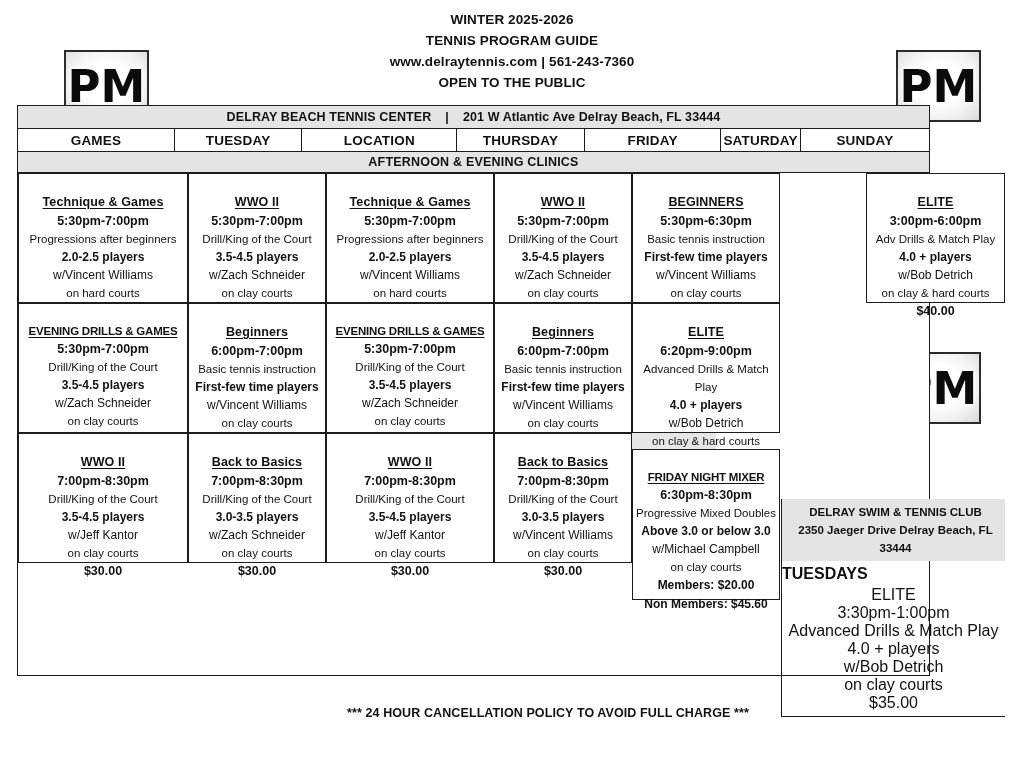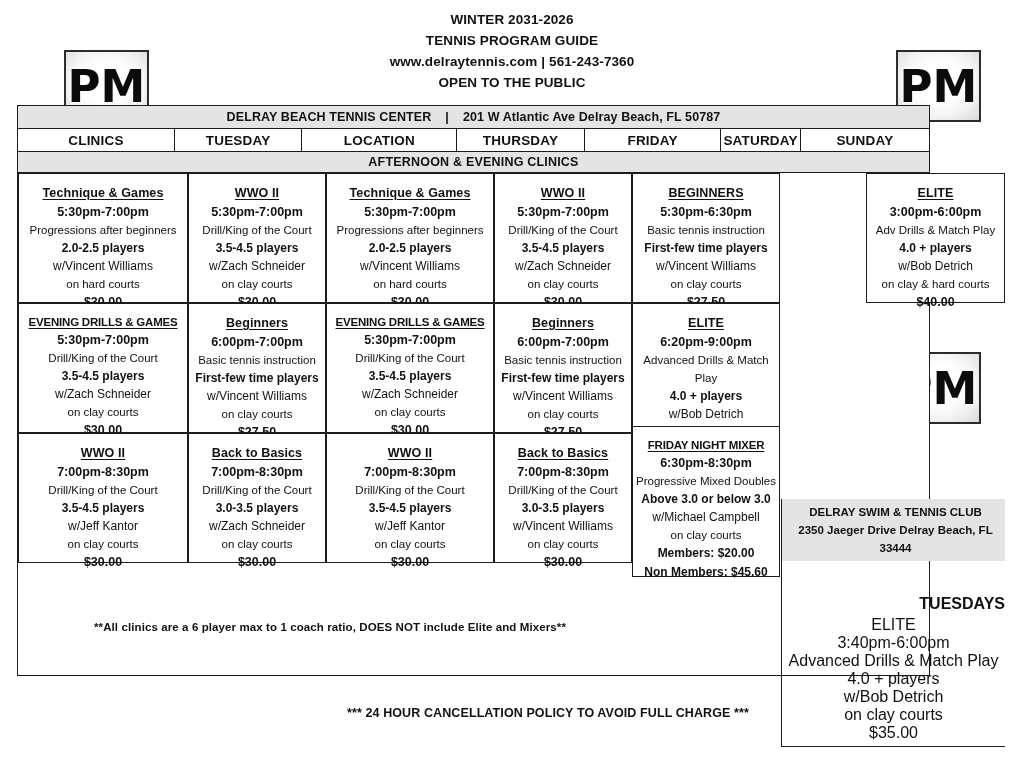--- a/index.html
+++ b/index.html
@@ -78,21 +78,21 @@
   .c-fri{width:148px;}
   .c-sat{width:86px;}
   .c-sun{width:139px;}
 
   
   .body-area{position:relative;height:502px;background:#ffffff;}
   .sat-shade{position:absolute;left:612px;top:0;width:86px;height:326px;background:#e6e6e6;}
 
   .cell{
     position:absolute;border:1.5px solid #1c1c1c;box-sizing:border-box;
-    background:#ffffff;padding:12px 3px 3px 3px;
+    background:#ffffff;padding:21px 3px 3px 3px;
     display:flex;flex-direction:column;align-items:center;
   }
   .cell .ttl{
     font-size:12.5px;font-weight:bold;text-decoration:underline;
     text-underline-offset:1.5px;letter-spacing:.1px;margin-bottom:3px;
     text-align:center;white-space:nowrap;
   }
   .cell .ttl.narrow{font-size:11.5px;letter-spacing:-.2px;}
   .cell .tm{font-size:12.5px;font-weight:bold;line-height:18px;}
   .cell .desc{font-size:11.5px;font-weight:normal;line-height:18px;text-align:center;}
@@ -102,21 +102,21 @@
   .cell .price{font-size:12.5px;font-weight:bold;line-height:18px;}
   .cell .price2{font-size:12px;font-weight:bold;line-height:19px;}
 
   
   .club-block{position:absolute;left:763px;top:326px;width:224px;
     border-left:1.5px solid #1c1c1c;box-sizing:border-box;}
   .club-head{
     background:#e4e4e4;text-align:center;padding:4px 2px 4px 6px;
     font-size:11.5px;font-weight:bold;line-height:18px;
   }
-  .club-day{font-size:16px;font-weight:bold;text-align:right;line-height:21px;padding-top:2px;margin-top:30px;}
+  .club-day{font-size:16px;font-weight:bold;text-align:left;line-height:21px;padding-top:2px;}
   .club-card{
     border:1.5px solid #1c1c1c;box-sizing:border-box;margin:0;
     padding:2px 4px 4px 4px;display:flex;flex-direction:column;align-items:center;
     border-top:none;border-left:none;border-right:none;
   }
 
   
   .note-mid{
     position:absolute;left:0;top:621px;width:660px;text-align:center;
     font-size:11.5px;font-weight:bold;letter-spacing:.1px;
@@ -127,46 +127,46 @@
   }
   #foot-1{top:706px;font-size:12.5px;padding-left:36px;}
   #foot-2{top:729px;font-size:12.5px;}
 </style>
 </head>
 <body>
 
 <div class="page">
 
   <div class="header">
-    <div class="line">WINTER 2031-2026</div>
+    <div class="line">WINTER 2025-2026</div>
     <div class="line">TENNIS PROGRAM GUIDE</div>
     <div class="line">www.delraytennis.com | 561-243-7360</div>
     <div class="line">OPEN TO THE PUBLIC</div>
   </div>
 
   <div class="pm-logo" id="pm-left">
     <span>PM</span>
   </div>
   <div class="pm-logo" id="pm-right">
     <span>PM</span>
   </div>
   <div class="pm-logo" id="pm-club">
     <span>PM</span>
   </div>
 
   <div class="grid">
 
     <div class="venue-bar">
       <span>DELRAY BEACH TENNIS CENTER</span>
       <span class="sep">|</span>
-      <span>201 W Atlantic Ave Delray Beach, FL 50787</span>
+      <span>201 W Atlantic Ave Delray Beach, FL 33444</span>
     </div>
 
     <div class="daybar">
-      <div class="day c-mon">CLINICS</div>
+      <div class="day c-mon">GAMES</div>
       <div class="day c-tue">TUESDAY</div>
       <div class="day c-wed">LOCATION</div>
       <div class="day c-thu">THURSDAY</div>
       <div class="day c-fri">FRIDAY</div>
       <div class="day c-sat">SATURDAY</div>
       <div class="day c-sun">SUNDAY</div>
     </div>
 
     <div class="sectionbar">AFTERNOON &amp; EVENING CLINICS</div>
 
@@ -317,47 +317,46 @@
       <div class="cell" style="left:476px;top:260px;width:138px;height:130px;">
         <div class="ttl">Back to Basics</div>
         <div class="tm">7:00pm-8:30pm</div>
         <div class="desc">Drill/King of the Court</div>
         <div class="lvl">3.0-3.5 players</div>
         <div class="coach">w/Vincent Williams</div>
         <div class="surf">on clay courts</div>
         <div class="price">$30.00</div>
       </div>
 
-      <div class="cell" style="left:614px;top:253px;width:148px;height:151px;">
+      <div class="cell" style="left:614px;top:276px;width:148px;height:151px;">
         <div class="ttl narrow">FRIDAY NIGHT MIXER</div>
         <div class="tm">6:30pm-8:30pm</div>
         <div class="desc">Progressive Mixed Doubles</div>
         <div class="lvl">Above 3.0 or below 3.0</div>
         <div class="coach">w/Michael Campbell</div>
         <div class="surf">on clay courts</div>
         <div class="price2">Members: $20.00</div>
         <div class="price2">Non Members: $45.60</div>
       </div>
 
       <div class="club-block">
         <div class="club-head">
           <div>DELRAY SWIM &amp; TENNIS CLUB</div>
           <div>2350 Jaeger Drive Delray Beach, FL 33444</div>
         </div>
         <div class="club-day">TUESDAYS</div>
         <div class="club-card">
           <div class="ttl">ELITE</div>
-          <div class="tm">3:40pm-6:00pm</div>
+          <div class="tm">3:30pm-1:00pm</div>
           <div class="desc">Advanced Drills &amp; Match Play</div>
           <div class="lvl">4.0 + players</div>
           <div class="coach">w/Bob Detrich</div>
           <div class="surf">on clay courts</div>
           <div class="price">$35.00</div>
         </div>
       </div>
 
     </div>
   </div>
 
-  <div class="note-mid">**All clinics are a 6 player max to 1 coach ratio, DOES NOT include Elite and Mixers**</div>
   <div class="foot" id="foot-1">*** 24 HOUR CANCELLATION POLICY TO AVOID FULL CHARGE ***</div>
 
 </div>
 
 </body></html>

